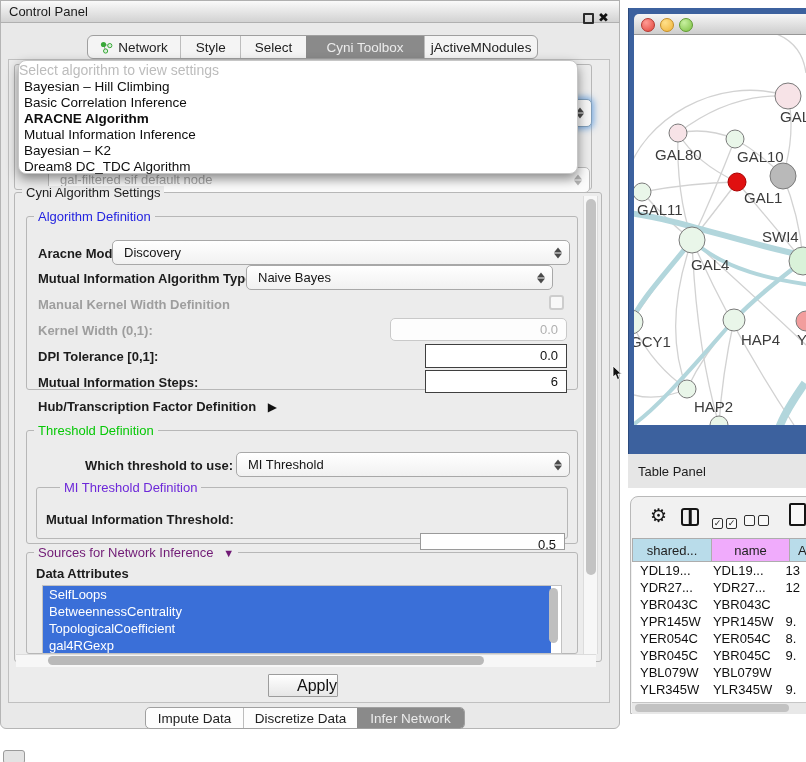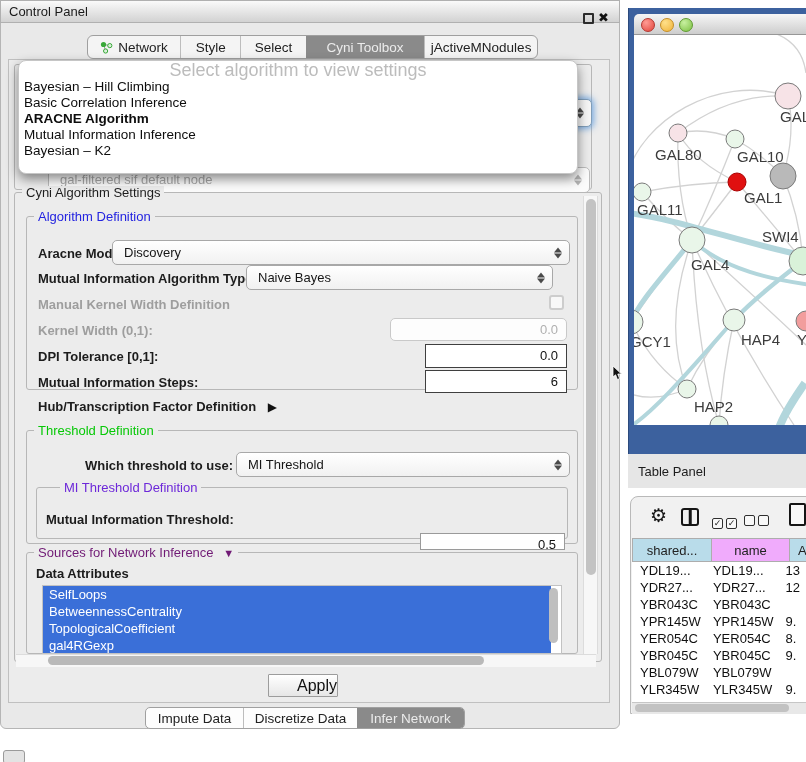--- a/index.html
+++ b/index.html
@@ -102,26 +102,27 @@
 </div>
 <div class="abs combo" style="left:48px;top:167px;width:542px;height:26px;color:#a9a9a9;background:#fbfbfb;border-color:#bcbcbc">
   <span>gal-filtered sif default node</span>
   <span class="arrows dim">
       <span class="tri-up"></span>
       <span class="tri-dn"></span>
     </span>
 </div>
 
 <div class="abs popup">
-  <div class="abs" style="left:0;top:2px;width:100%;text-align:center;font-size:18px;color:#bcbcbc;height:15px;line-height:15px">Select algorithm to view settings</div>
+  <div class="abs" style="left:0;top:2px;width:100%;font-size:14px;color:#bcbcbc;height:15px;line-height:15px">Select algorithm to view settings</div>
   <div class="popitem" style="top:18px">Bayesian – Hill Climbing</div>
   <div class="popitem" style="top:34px">Basic Correlation Inference</div>
   <div class="popitem b" style="top:50px">ARACNE Algorithm</div>
   <div class="popitem" style="top:66px">Mutual Information Inference</div>
   <div class="popitem" style="top:82px">Bayesian – K2</div>
+  <div class="popitem" style="top:98px">Dream8 DC_TDC Algorithm</div>
 </div>
 
 <div class="abs grp" style="left:14px;top:192px;width:588px;height:470px"></div>
 <div class="abs gtitle" style="left:22px;top:186px;color:#1e1e1e">Cyni Algorithm Settings</div>
 
 <div class="abs scroll-track-v" style="left:583px;top:196px;width:15px;height:458px"></div>
 <div class="abs thumb" style="left:586px;top:199px;width:10px;height:376px"></div>
 
 <div class="abs grp" style="left:26px;top:216px;width:552px;height:174px"></div>
 <div class="abs gtitle" style="left:34px;top:210px;color:#2323e0">Algorithm Definition</div>

